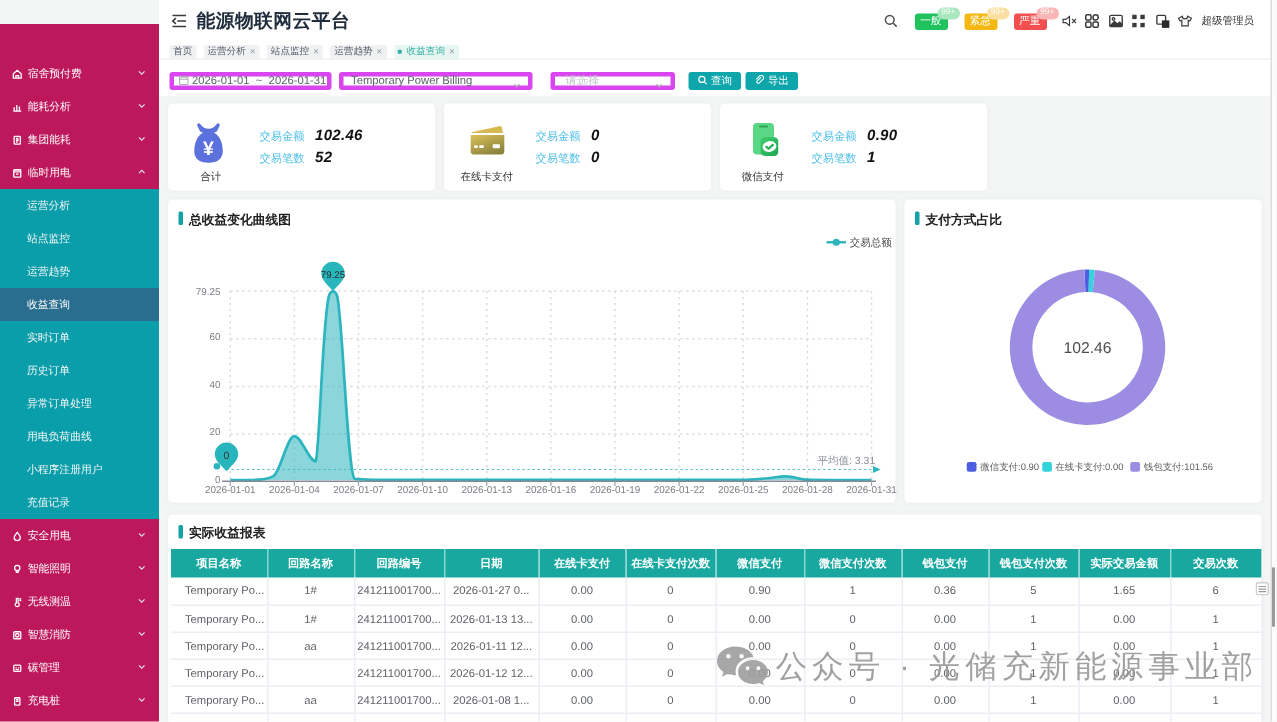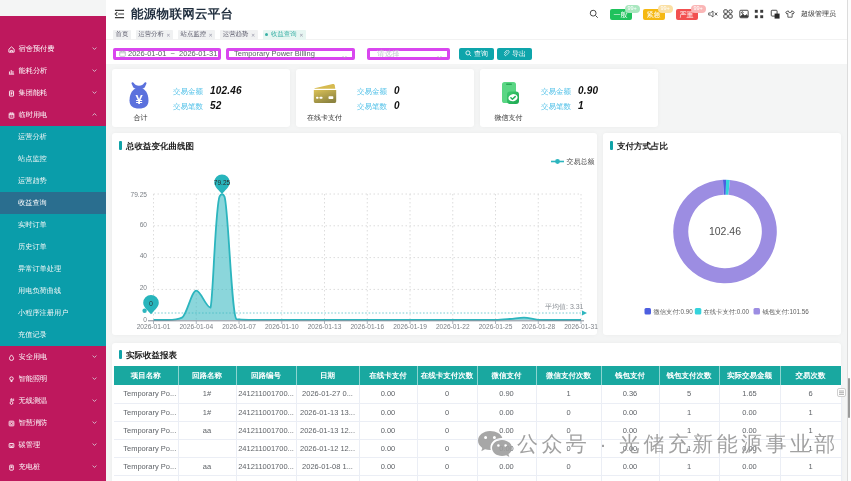--- a/index.html
+++ b/index.html
@@ -442,21 +442,21 @@
             <td>0</td>
             <td>0.00</td>
             <td>1</td>
             <td>0.00</td>
             <td>1</td>
           </tr>
 <tr>
             <td class="l">Temporary Po...</td>
             <td>aa</td>
             <td>241211001700...</td>
-            <td>2026-01-13 12...</td>
+            <td>2026-01-11 12...</td>
             <td>0.00</td>
             <td>0</td>
             <td>0.00</td>
             <td>0</td>
             <td>0.00</td>
             <td>1</td>
             <td>0.00</td>
             <td>1</td>
           </tr>
 <tr>

